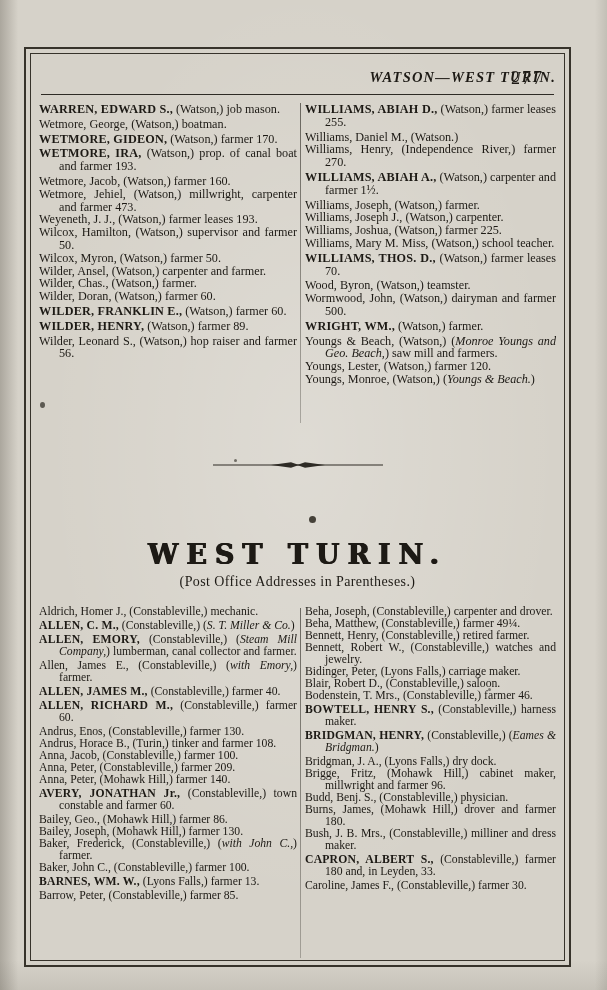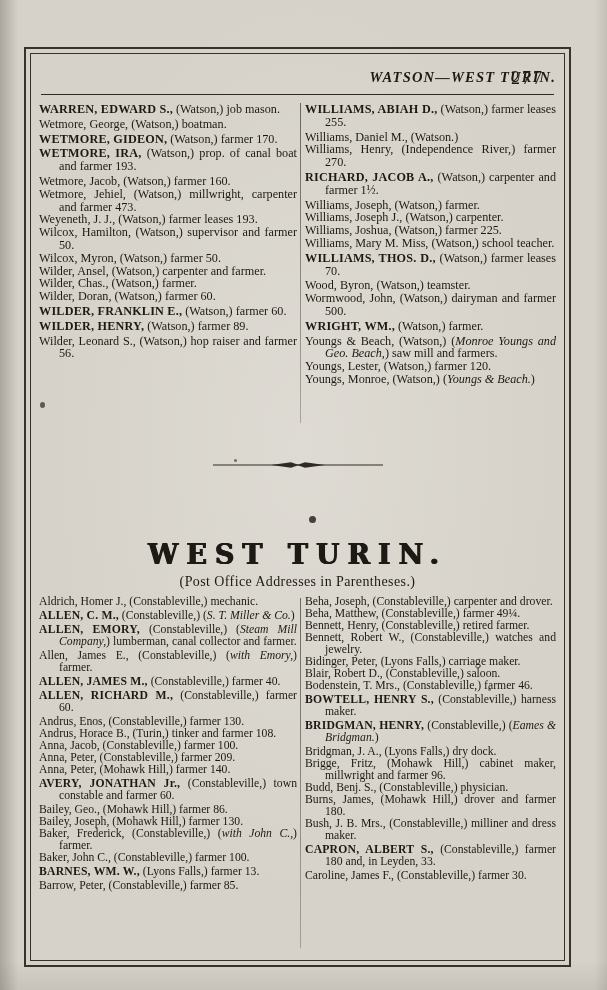--- a/index.html
+++ b/index.html
@@ -42,21 +42,21 @@
   .header-rule{border:none;border-top:1.5px solid #2e2b25;margin:4px 2px 6px 2px;flex:none;}
 
   .directory{display:flex;flex:none;overflow:hidden;}
   .directory .col{width:258px;flex:none;}
   .directory .col.right{width:auto;flex:1;}
   .col-divider{
     width:1px;flex:none;margin:2px 4px 0 3px;
     background:linear-gradient(rgba(45,42,35,.65), rgba(45,42,35,.30));
   }
   .watson{height:322px;}
-  .wt{height:352px;margin-top:6px;}
+  .wt{height:352px;margin-top:16px;}
 
   .entry{margin:0;padding-left:20px;text-indent:-20px;text-align:justify;}
   .watson .entry{font-size:12.2px;line-height:12.8px;}
   .wt .entry{font-size:11.7px;line-height:12.0px;}
   .entry.caps{margin:2px 0;}
   .seg-b{font-weight:bold;letter-spacing:.2px;}
   .seg-i{font-style:italic;}
 
   .ornament{flex:none;margin:34px auto 0 auto;width:170px;height:12px;}
 
@@ -105,21 +105,21 @@
           <p class="entry"><span class="seg-r">Wilder, Doran, (Watson,) farmer 60.</span></p>
           <p class="entry caps"><span class="seg-b">WILDER, FRANKLIN E.,</span><span class="seg-r"> (Watson,) farmer 60.</span></p>
           <p class="entry caps"><span class="seg-b">WILDER, HENRY,</span><span class="seg-r"> (Watson,) farmer 89.</span></p>
           <p class="entry"><span class="seg-r">Wilder, Leonard S., (Watson,) hop raiser and farmer 56.</span></p>
         </div>
       <div class="col-divider"></div>
       <div class="col right">
           <p class="entry caps"><span class="seg-b">WILLIAMS, ABIAH D.,</span><span class="seg-r"> (Watson,) farmer leases 255.</span></p>
           <p class="entry"><span class="seg-r">Williams, Daniel M., (Watson.)</span></p>
           <p class="entry"><span class="seg-r">Williams, Henry, (Independence River,) farmer 270.</span></p>
-          <p class="entry caps"><span class="seg-b">RICHARD, JACOB A.,</span><span class="seg-r"> (Watson,) carpenter and farmer 1½.</span></p>
+          <p class="entry caps"><span class="seg-b">WILLIAMS, ABIAH A.,</span><span class="seg-r"> (Watson,) carpenter and farmer 1½.</span></p>
           <p class="entry"><span class="seg-r">Williams, Joseph, (Watson,) farmer.</span></p>
           <p class="entry"><span class="seg-r">Williams, Joseph J., (Watson,) carpenter.</span></p>
           <p class="entry"><span class="seg-r">Williams, Joshua, (Watson,) farmer 225.</span></p>
           <p class="entry"><span class="seg-r">Williams, Mary M. Miss, (Watson,) school teacher.</span></p>
           <p class="entry caps"><span class="seg-b">WILLIAMS, THOS. D.,</span><span class="seg-r"> (Watson,) farmer leases 70.</span></p>
           <p class="entry"><span class="seg-r">Wood, Byron, (Watson,) teamster.</span></p>
           <p class="entry"><span class="seg-r">Wormwood, John, (Watson,) dairyman and farmer 500.</span></p>
           <p class="entry caps"><span class="seg-b">WRIGHT, WM.,</span><span class="seg-r"> (Watson,) farmer.</span></p>
           <p class="entry"><span class="seg-r">Youngs &amp; Beach, (Watson,) (</span><span class="seg-i">Monroe Youngs and Geo. Beach,</span><span class="seg-r">) saw mill and farmers.</span></p>
           <p class="entry"><span class="seg-r">Youngs, Lester, (Watson,) farmer 120.</span></p>

